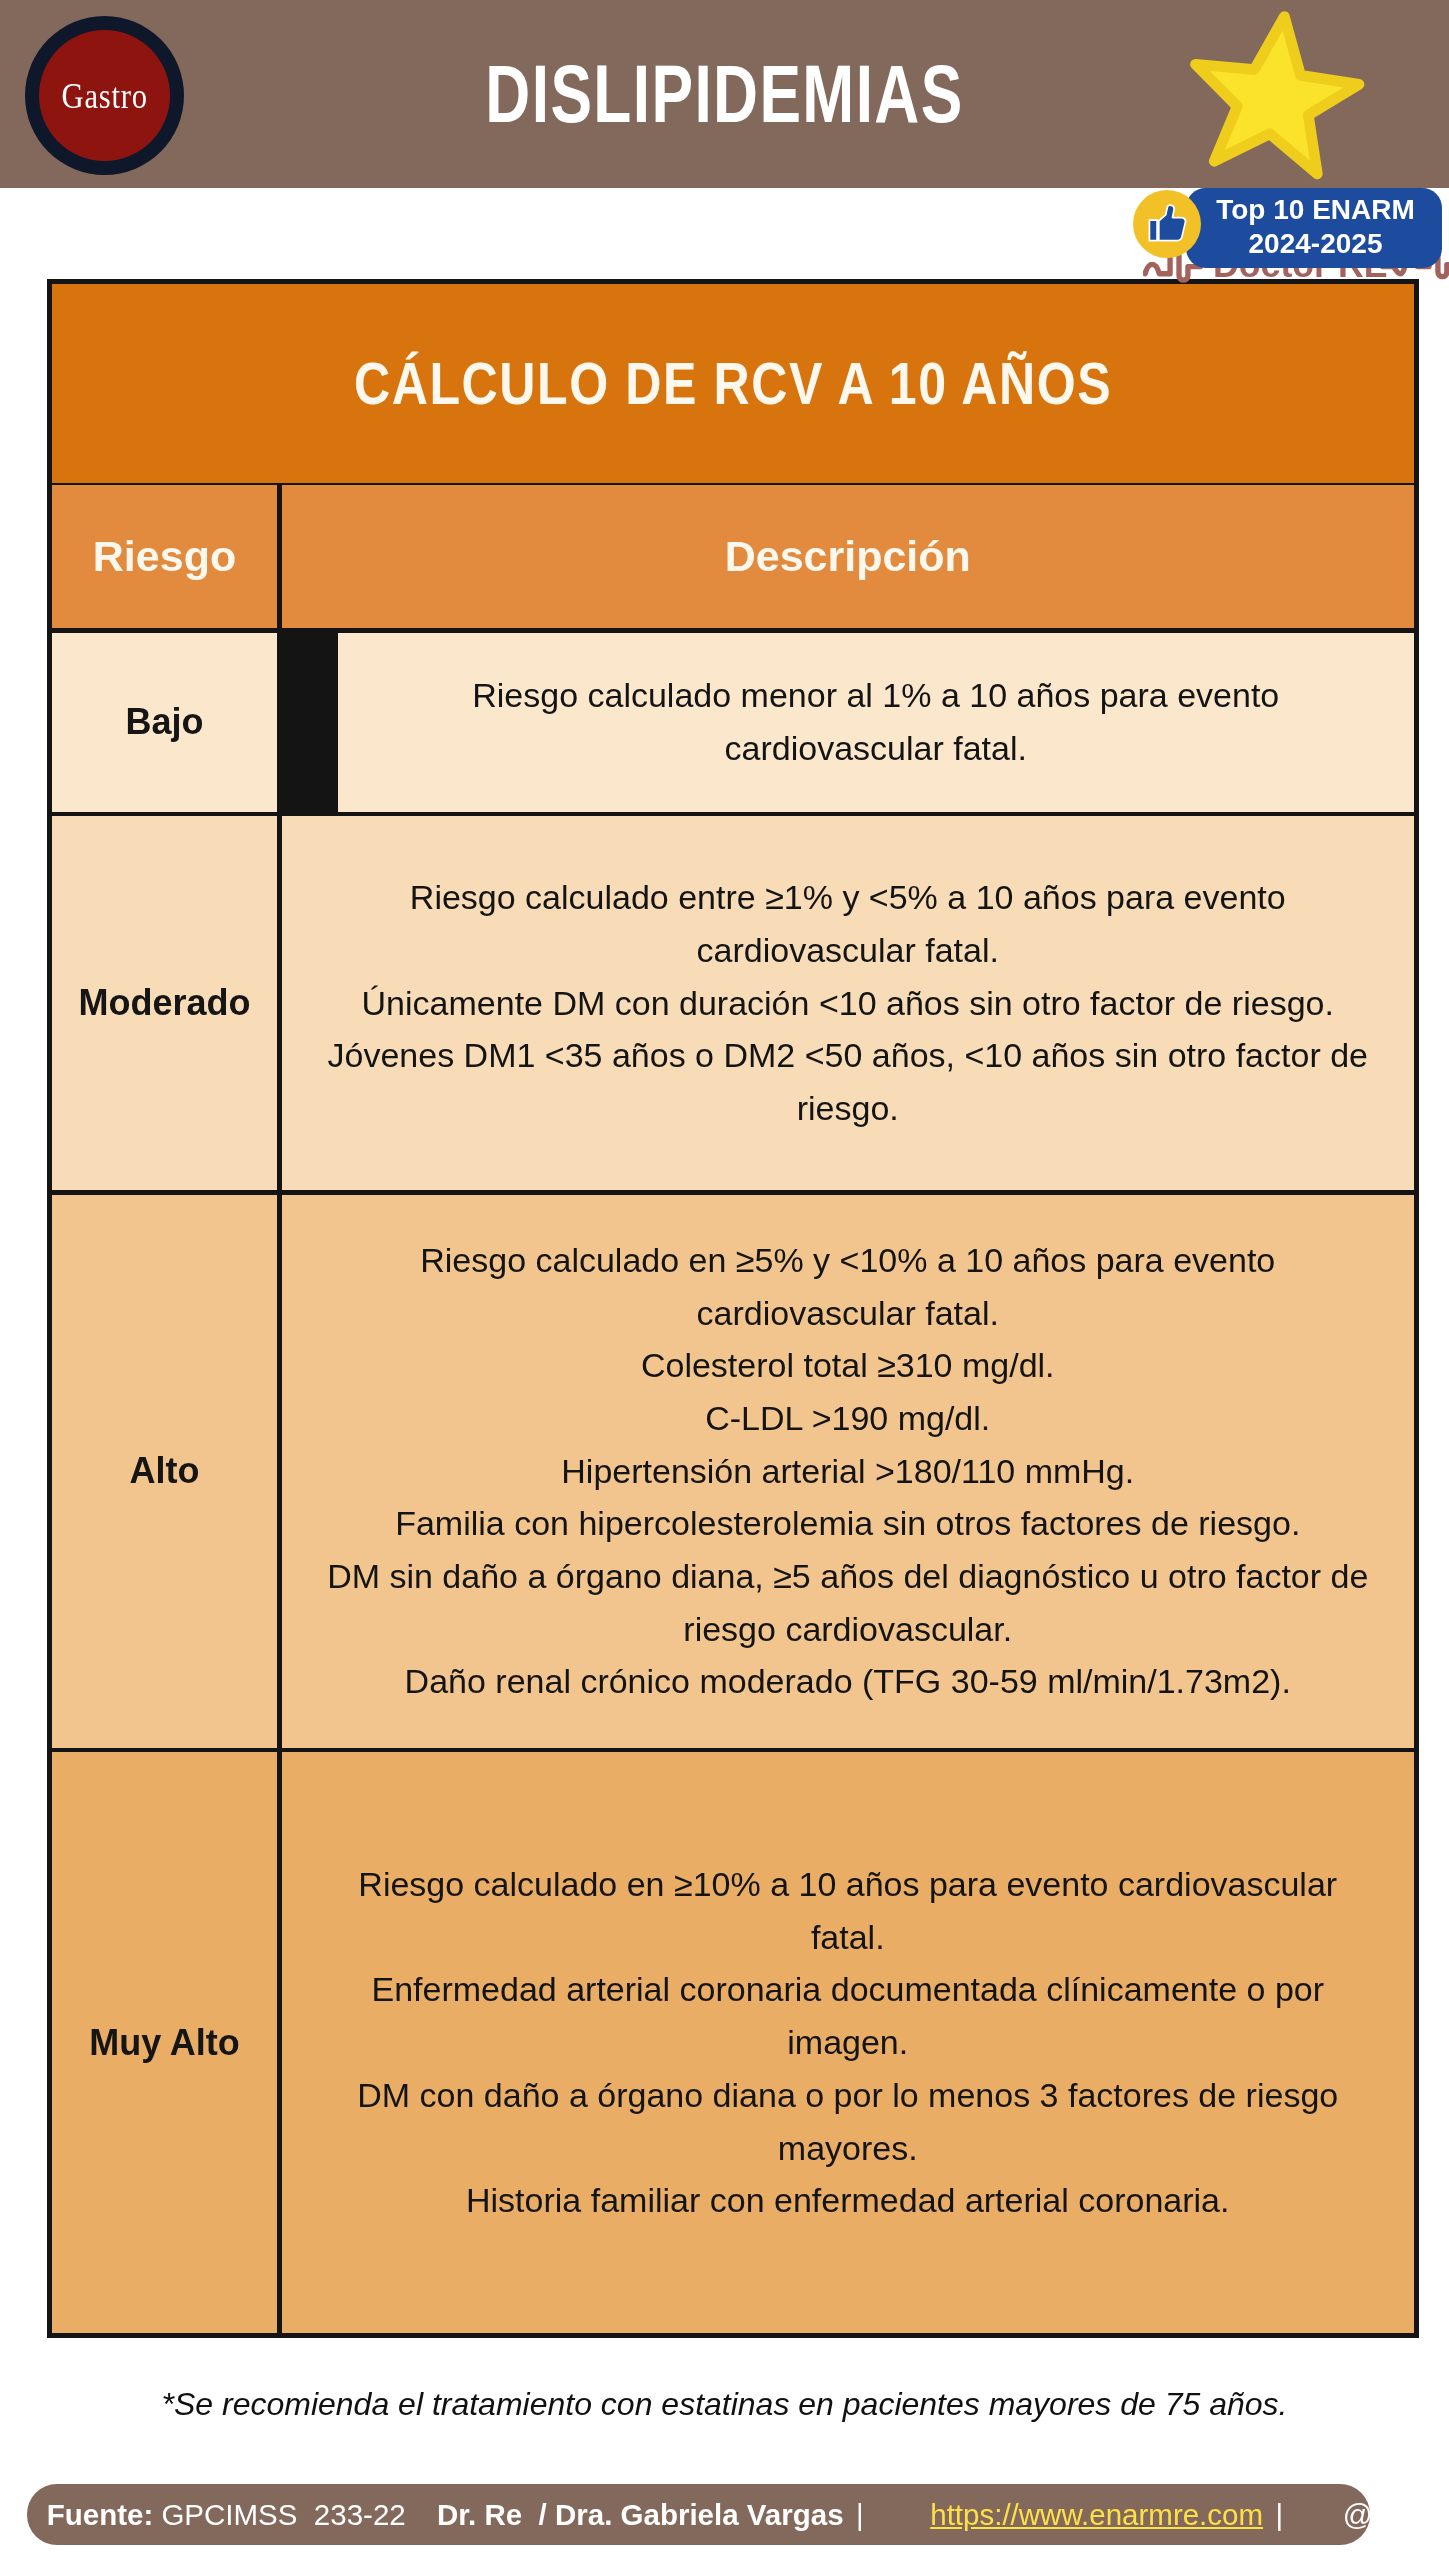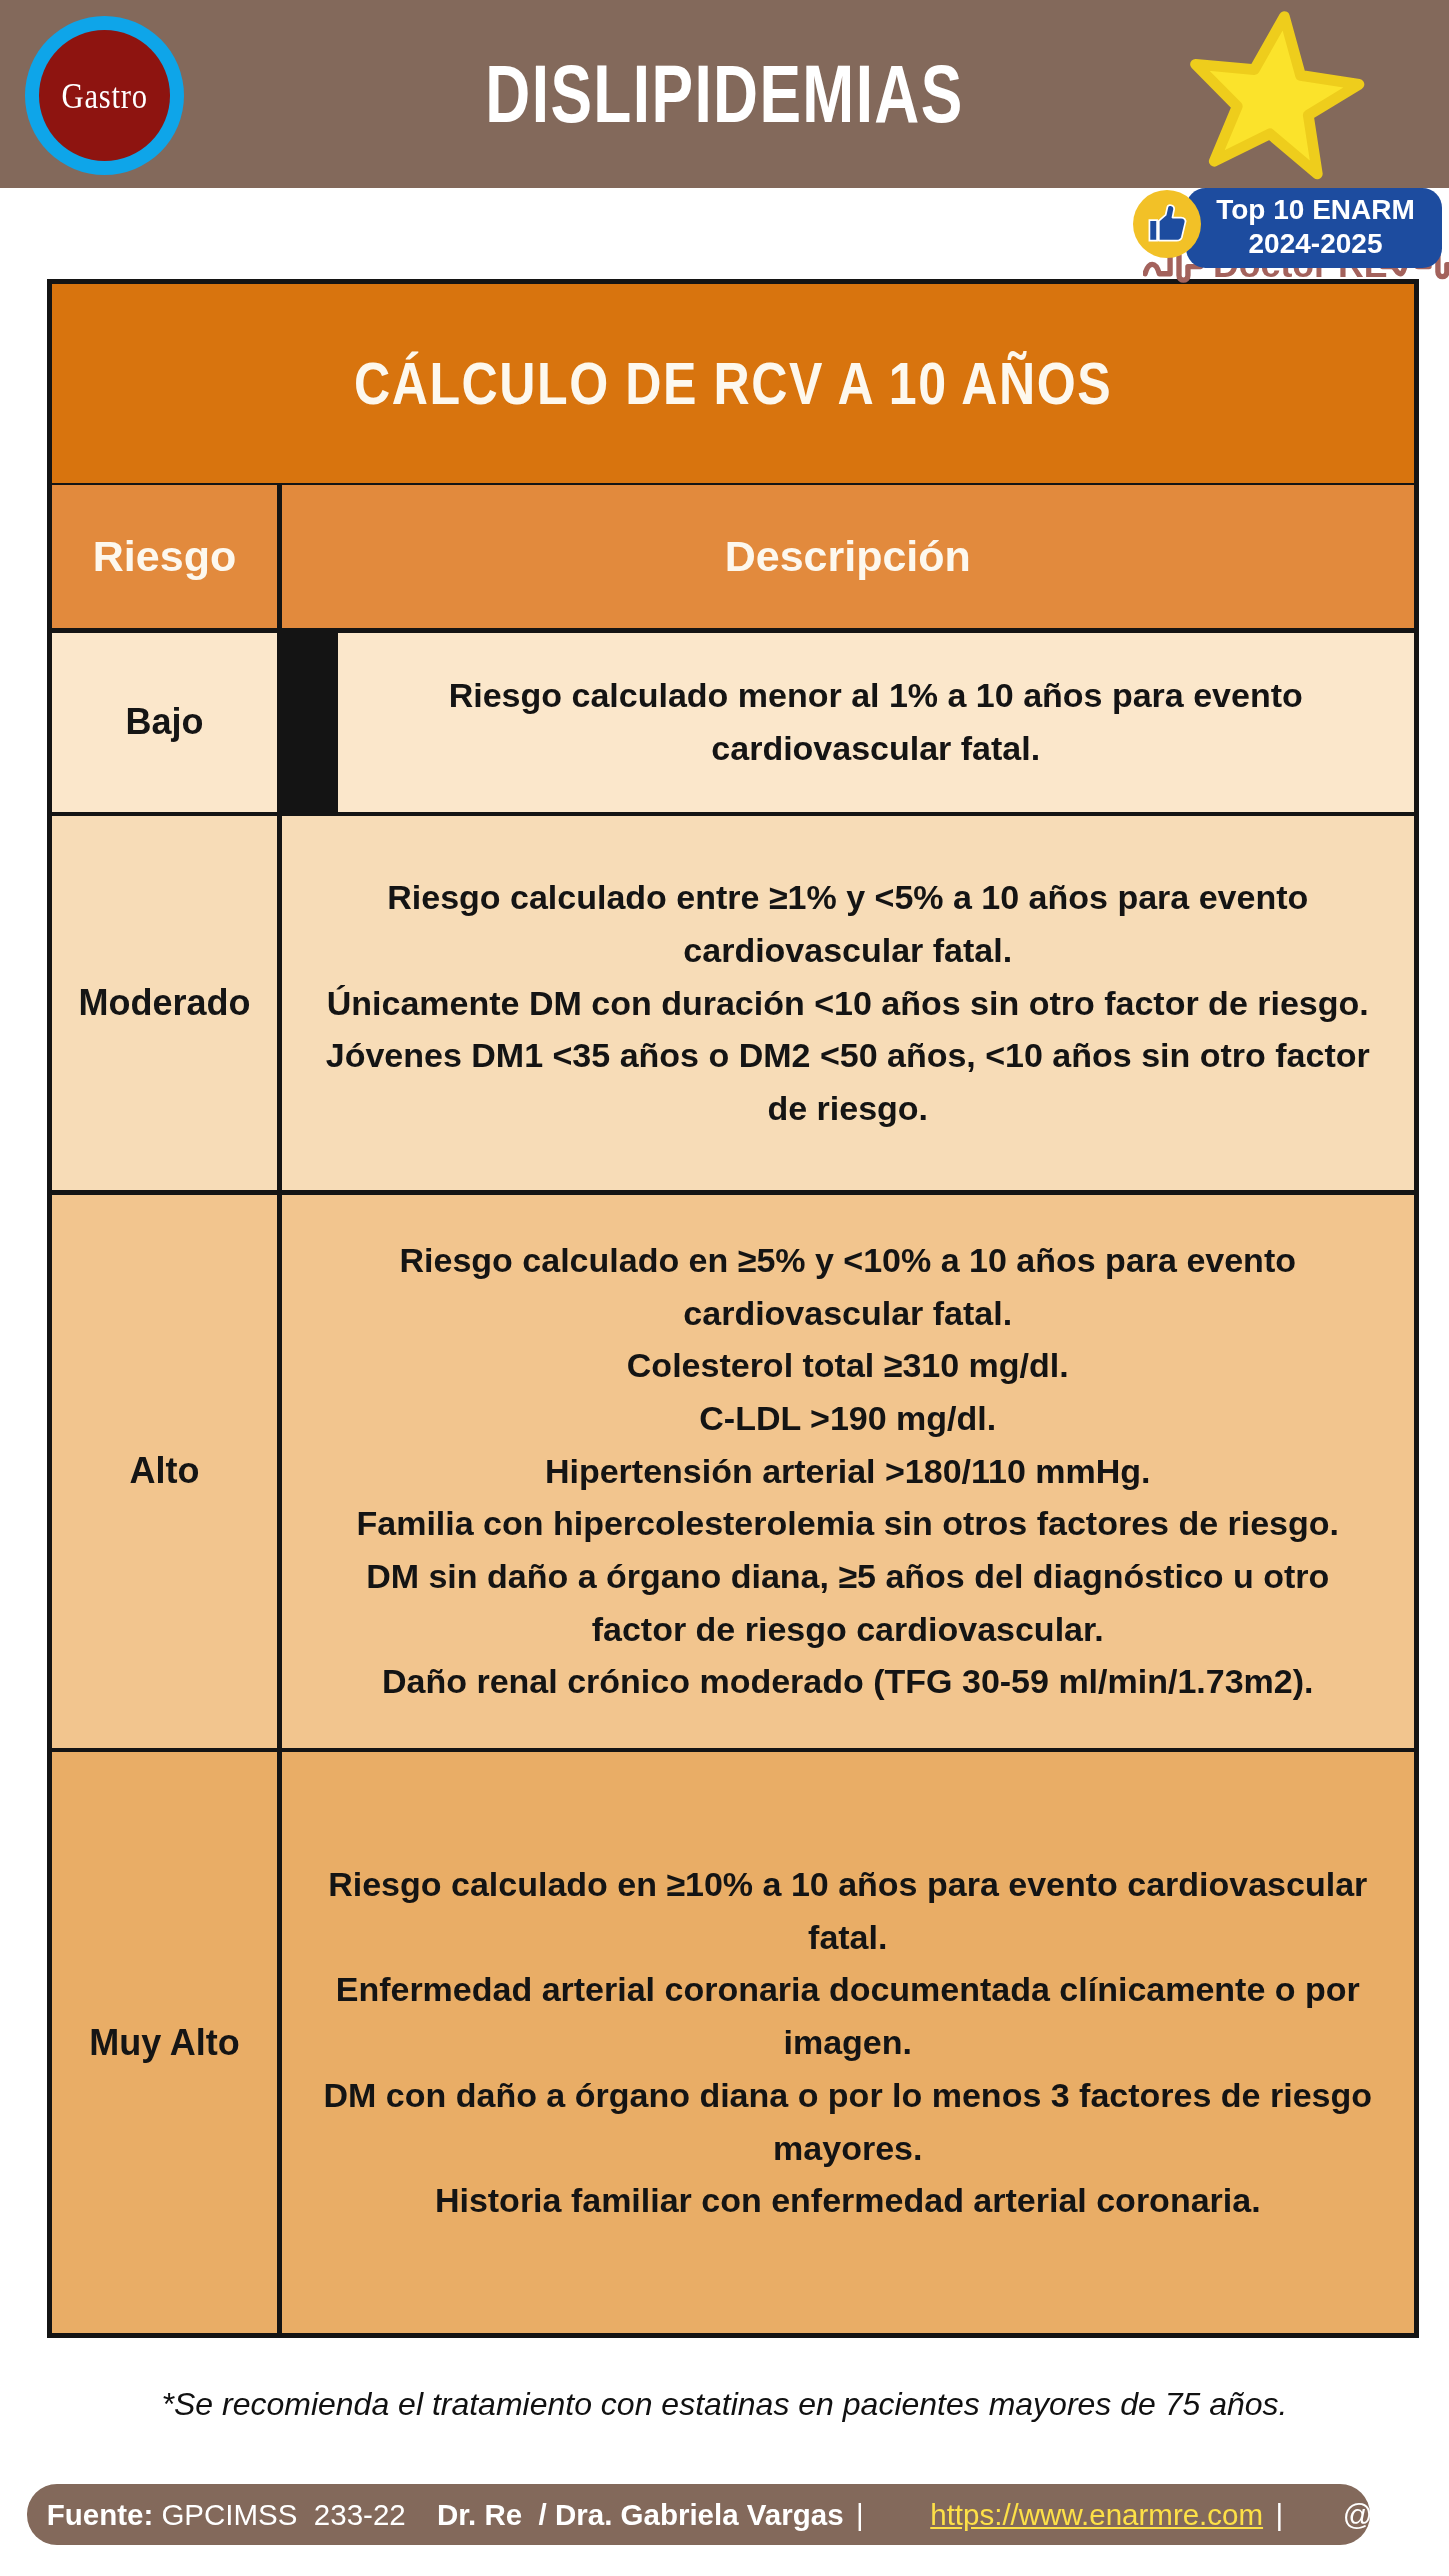--- a/index.html
+++ b/index.html
@@ -7,21 +7,21 @@
     width:1449px;height:2576px;position:relative;background:#ffffff;
     font-family:"Liberation Sans", sans-serif;color:#151515;overflow:hidden;
   }
   
   .header-bar{
     position:absolute;left:0;top:0;width:1449px;height:188px;
     background:#83695B;
   }
   .logo{
     position:absolute;left:25px;top:16px;width:159px;height:159px;border-radius:50%;
-    background:#0ea5e9;display:flex;align-items:center;justify-content:center;
+    background:#0f172a;display:flex;align-items:center;justify-content:center;
   }
   .logo-inner{
     width:131px;height:131px;border-radius:50%;background:#8E1410;
     display:flex;align-items:center;justify-content:center;
   }
   .logo-text{
     color:#ffffff;font-family:"Liberation Serif", serif;font-size:36px;
     transform:scaleX(.85);letter-spacing:0.9px;
   }
   .page-title{
@@ -60,21 +60,21 @@
   .t-head{
     height:143px;background:#E28A3D;display:grid;grid-template-columns:225px 4.5px 1fr;
     margin-top:2px;
   }
   .t-head .hcell{display:flex;align-items:center;justify-content:center;
     color:#FDF8EE;font-size:43px;font-weight:bold;}
   .vdiv{background:#141414;}
   .trow{display:grid;grid-template-columns:225px 4.5px 1fr;margin-top:4.5px;}
   .cell{display:flex;align-items:center;justify-content:center;}
   .label-cell{font-weight:bold;font-size:36px;text-align:center;}
-  .desc-cell{flex-direction:column;padding:0 36px;box-sizing:border-box;font-weight:bold;}
+  .desc-cell{flex-direction:column;padding:0 36px;box-sizing:border-box;}
   .desc-cell p{margin:0;text-align:center;font-size:34px;line-height:1.55;color:#141414;}
   .row-bajo .cell{background:#FBE7CB;}
   .row-moderado .cell{background:#F7DCB7;}
   .row-alto .cell{background:#F2C58E;}
   .row-muyalto .cell{background:#E9AD66;}
   .row-bajo{height:179px;gap:28px;}
   .row-moderado{height:374px;}
   .row-alto{height:553px;}
   .row-muyalto{height:581px;}
   

